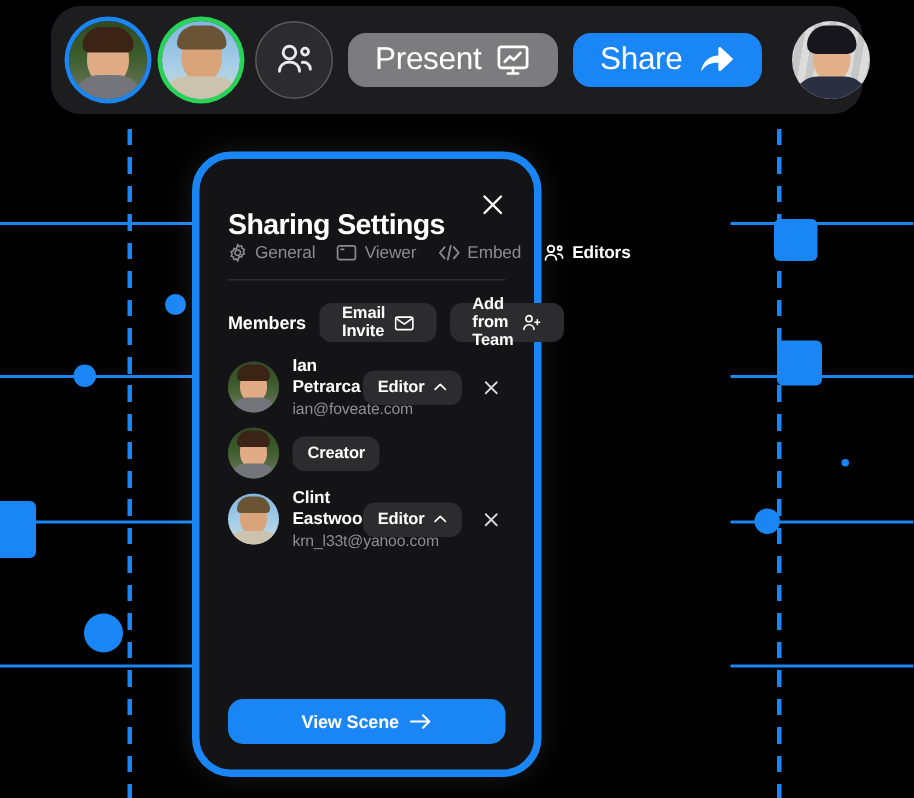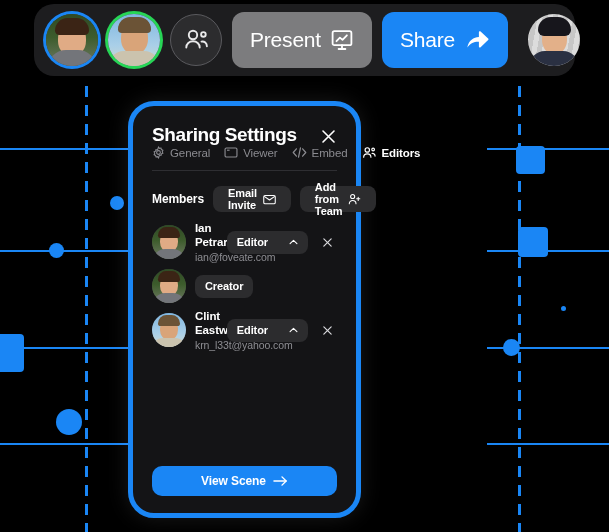--- a/index.html
+++ b/index.html
@@ -49,32 +49,32 @@
   .faceC::before { content:""; position:absolute; left:14px; top:9px; width:25px; height:31px;
     border-radius:50% 50% 45% 45%; background:#e3b089; }
   .faceC::after { content:""; position:absolute; left:10px; top:3px; width:33px; height:19px;
     border-radius:17px 17px 8px 8px; background:#17161c; }
   .faceC .body { position:absolute; left:1px; bottom:-2px; width:50px; height:17px;
     border-radius:16px 16px 0 0; background:#2a3042; }
 
   .group-btn { width:52px; height:52px; border-radius:50%; background:#2c2c2e;
     border:1.5px solid #5a5a5e; display:flex; align-items:center; justify-content:center; flex:none; }
 
-  .pill { height:56px; border-radius:12px; display:flex; align-items:center; gap:9px;
+  .pill { height:36px; border-radius:12px; display:flex; align-items:center; gap:9px;
     padding:0 18px; font-size:21px; color:#fff; flex:none; letter-spacing:-.2px; }
   .pill.present { background:#7c7c7e; }
   .pill.share   { background:#1a86f5; }
   .spacer { flex:1 1 auto; }
 
   .sheet { position:absolute; left:128px; top:101px; width:233px; height:417px;
     background:#141416; border:5px solid #1a86f5; border-radius:26px;
     box-shadow:0 0 22px rgba(255,255,255,.10); }
   .sheet-inner { position:absolute; inset:0; padding:18px 19px 0 19px; }
 
-  .dlg-title { font-size:19px; font-weight:700; color:#fff; letter-spacing:-.4px; }
+  .dlg-title { font-size:19px; font-weight:700; color:#fff; letter-spacing:-.4px;margin-top:16px; }
   .close-x { position:absolute; right:17px; top:19px; width:22px; height:22px;
     display:flex; align-items:center; justify-content:center; }
 
   .tabs { display:flex; align-items:center; gap:14px; }
   .tab { display:flex; align-items:center; gap:5px; font-size:11.5px; color:#8b8b90; letter-spacing:-.1px; }
   .tab.active { color:#fff; font-weight:700; }
   .divider { height:1px; background:#2e2e32; margin:11px 0 0 0; }
 
   .members-row { display:flex; align-items:center; gap:9px; margin-top:15px; }
   .members-label { font-size:12px; font-weight:700; color:#fff; letter-spacing:-.1px; }
@@ -93,21 +93,21 @@
   .m-av .faceB::after  { left:6px; top:2px; width:22px; height:11px; }
   .m-av .faceB .body   { left:0; width:34px; height:11px; }
 
   .m-text { flex:1 1 auto; min-width:0; }
   .m-name { font-size:11.5px; font-weight:700; color:#fff; letter-spacing:-.1px;
     display:flex; align-items:center; gap:4px; line-height:14px; }
   .m-mail { font-size:10.5px; color:#8e8e93; letter-spacing:-.1px; line-height:14px; margin-top:1px; }
   .star { color:#f5c02a; font-size:11px; line-height:1; }
 
   .role { height:23px; background:#2c2c2e; border-radius:8px; display:flex; align-items:center;
-    gap:21px; padding:0 10px; font-size:11px; font-weight:700; color:#fff; flex:none; letter-spacing:-.1px; }
+    gap:6px; padding:0 10px; font-size:11px; font-weight:700; color:#fff; flex:none; letter-spacing:-.1px; }
   .rm { width:20px; display:flex; align-items:center; justify-content:center; flex:none; }
   .rm-spacer { width:20px; flex:none; }
 
   .footer { position:absolute; left:19px; right:19px; bottom:17px; display:flex; gap:10px; }
   .fbtn { flex:1 1 0; height:30px; border-radius:10px; display:flex; align-items:center;
     justify-content:center; gap:7px; font-size:12px; font-weight:700; color:#fff; letter-spacing:-.1px; }
   .fbtn.copy { background:#3a3a3c; }
   .fbtn.view { background:#1a86f5; }
 
   svg { display:block; }

